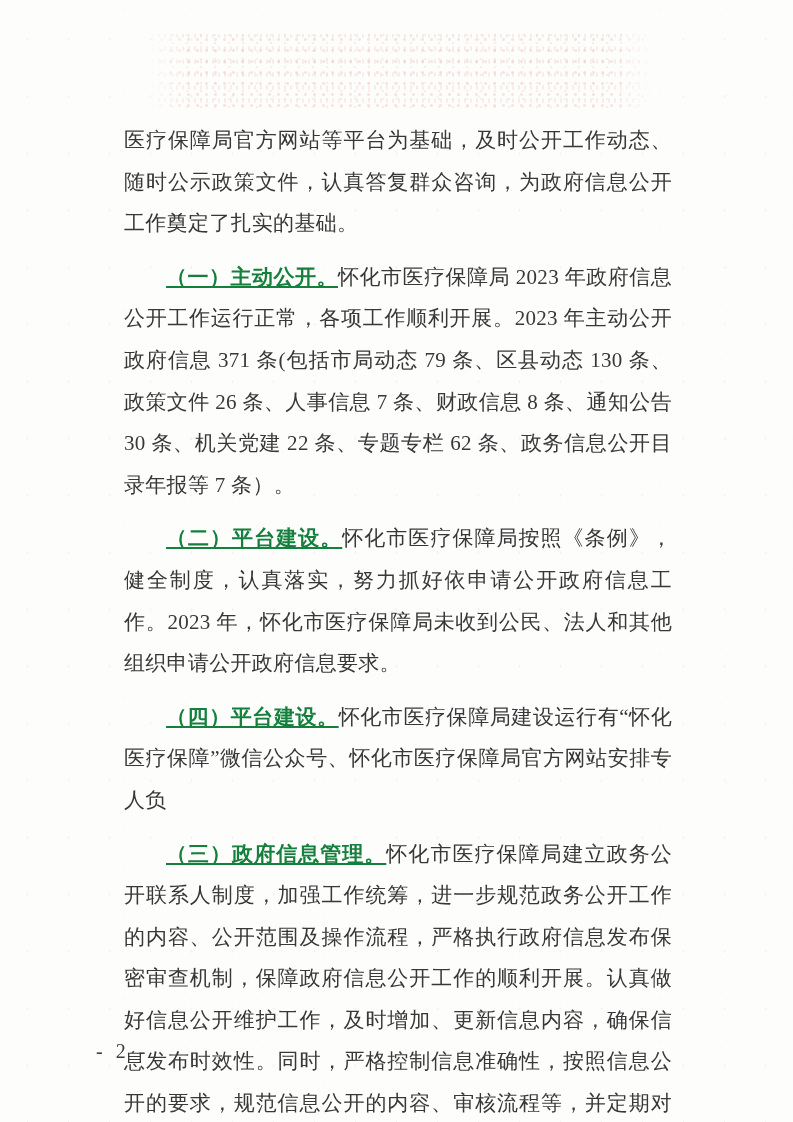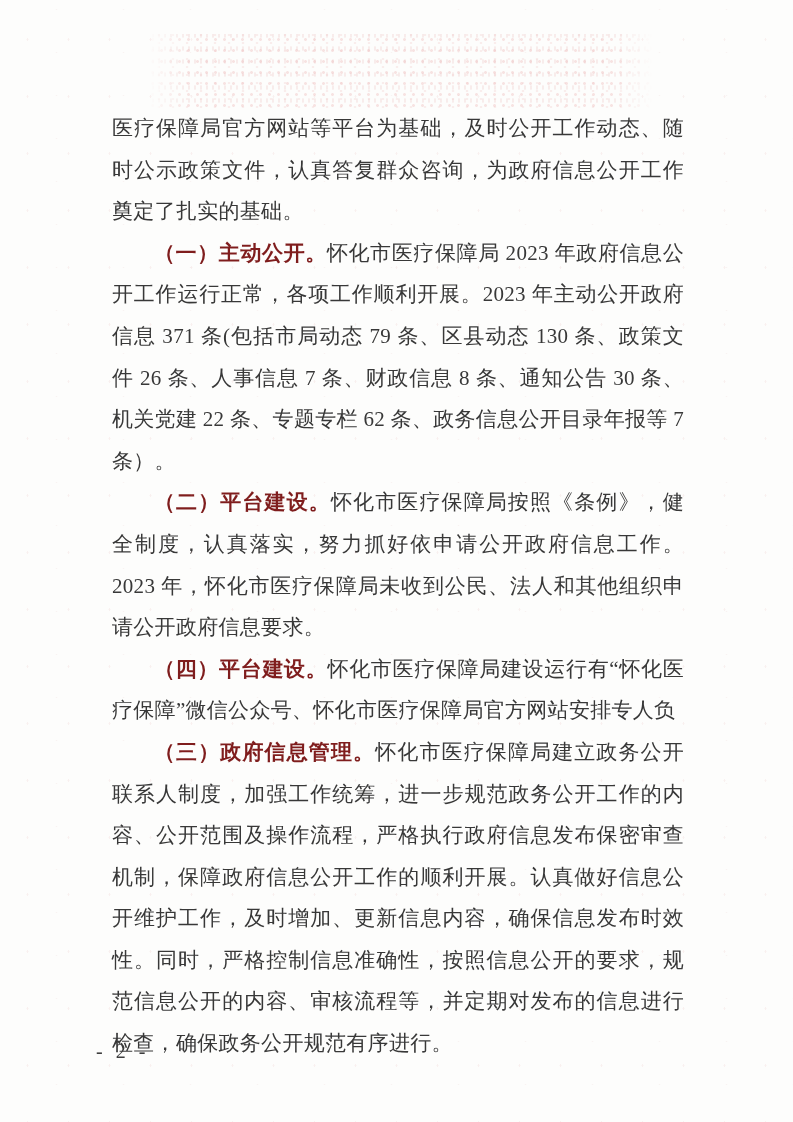--- a/index.html
+++ b/index.html
@@ -53,29 +53,30 @@
     top: 108px;
     left: 112px;
     width: 572px;
     font-size: 21px;
     line-height: 41.6px;
     text-align: justify;
     text-justify: inter-ideograph;
     letter-spacing: 0.3px;
   }
   .text-block p {
-    margin: 0;
+    margin: 12px;
     text-indent: 2em;
   }
   .text-block p.continuation {
     text-indent: 0;
   }
   .lead {
     font-weight: 700;
-    color: #7f1d1d;
+    color: #15803d;
+    text-decoration: underline;
   }
   .page-footer {
     position: absolute;
     top: 1040px;
     left: 96px;
     font-size: 20px;
     letter-spacing: 4px;
     color: #3d3d3d;
   }
 </style>

